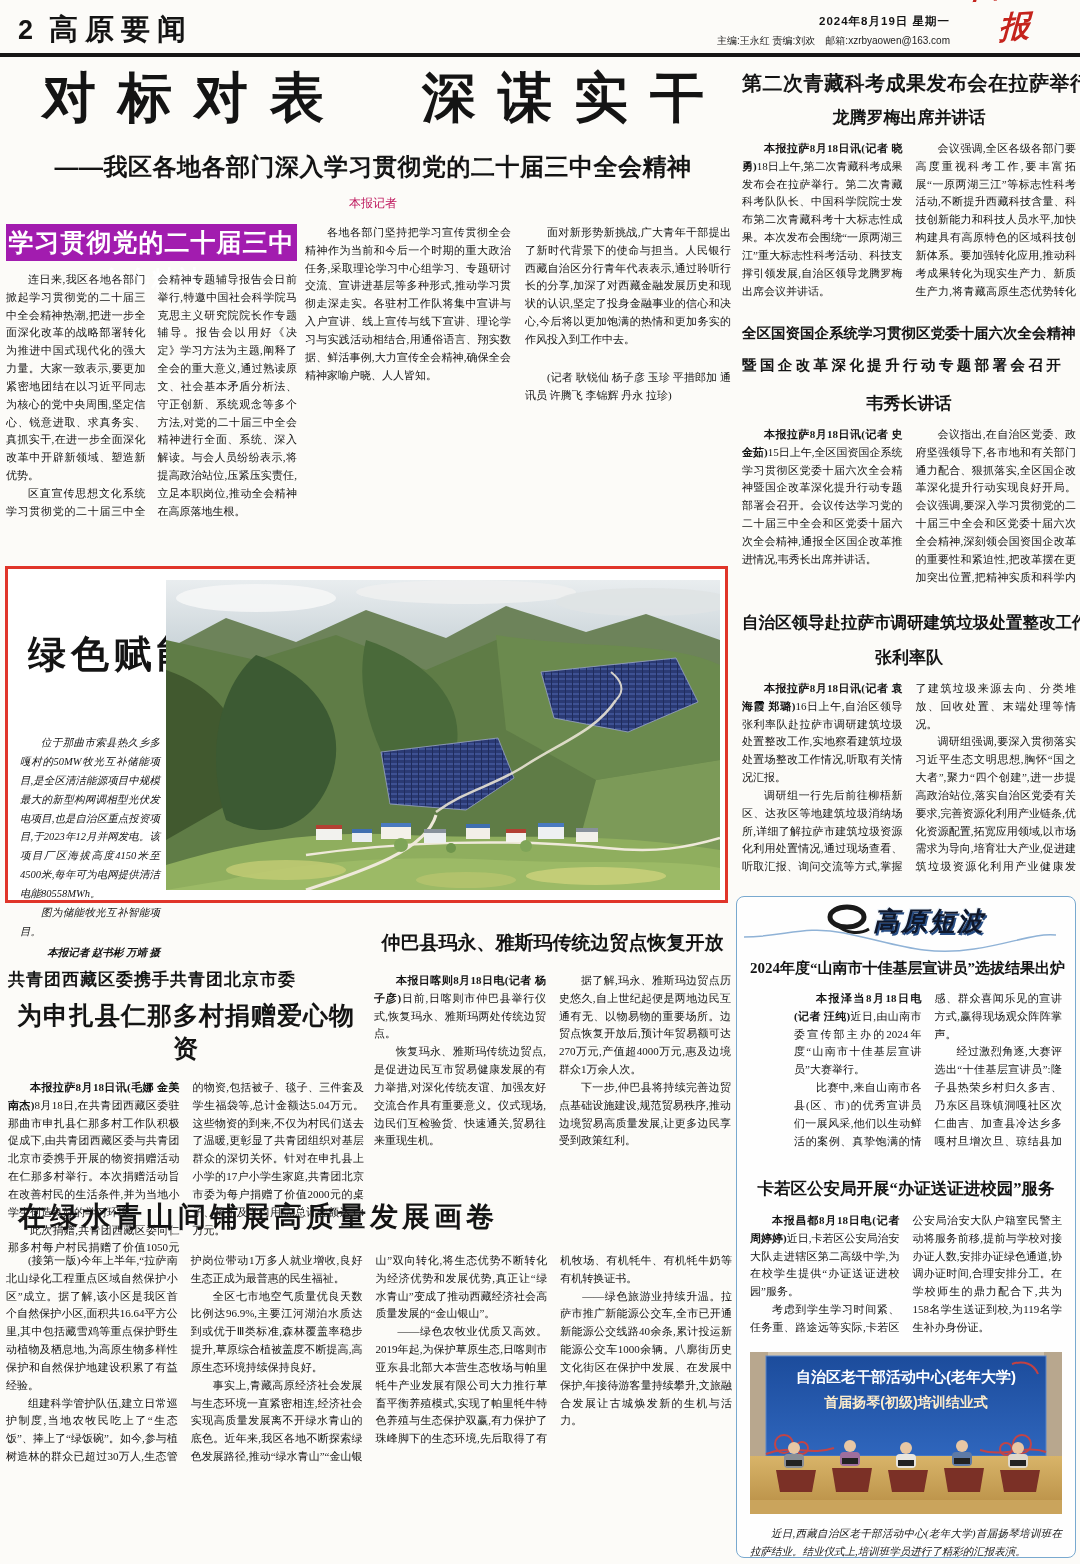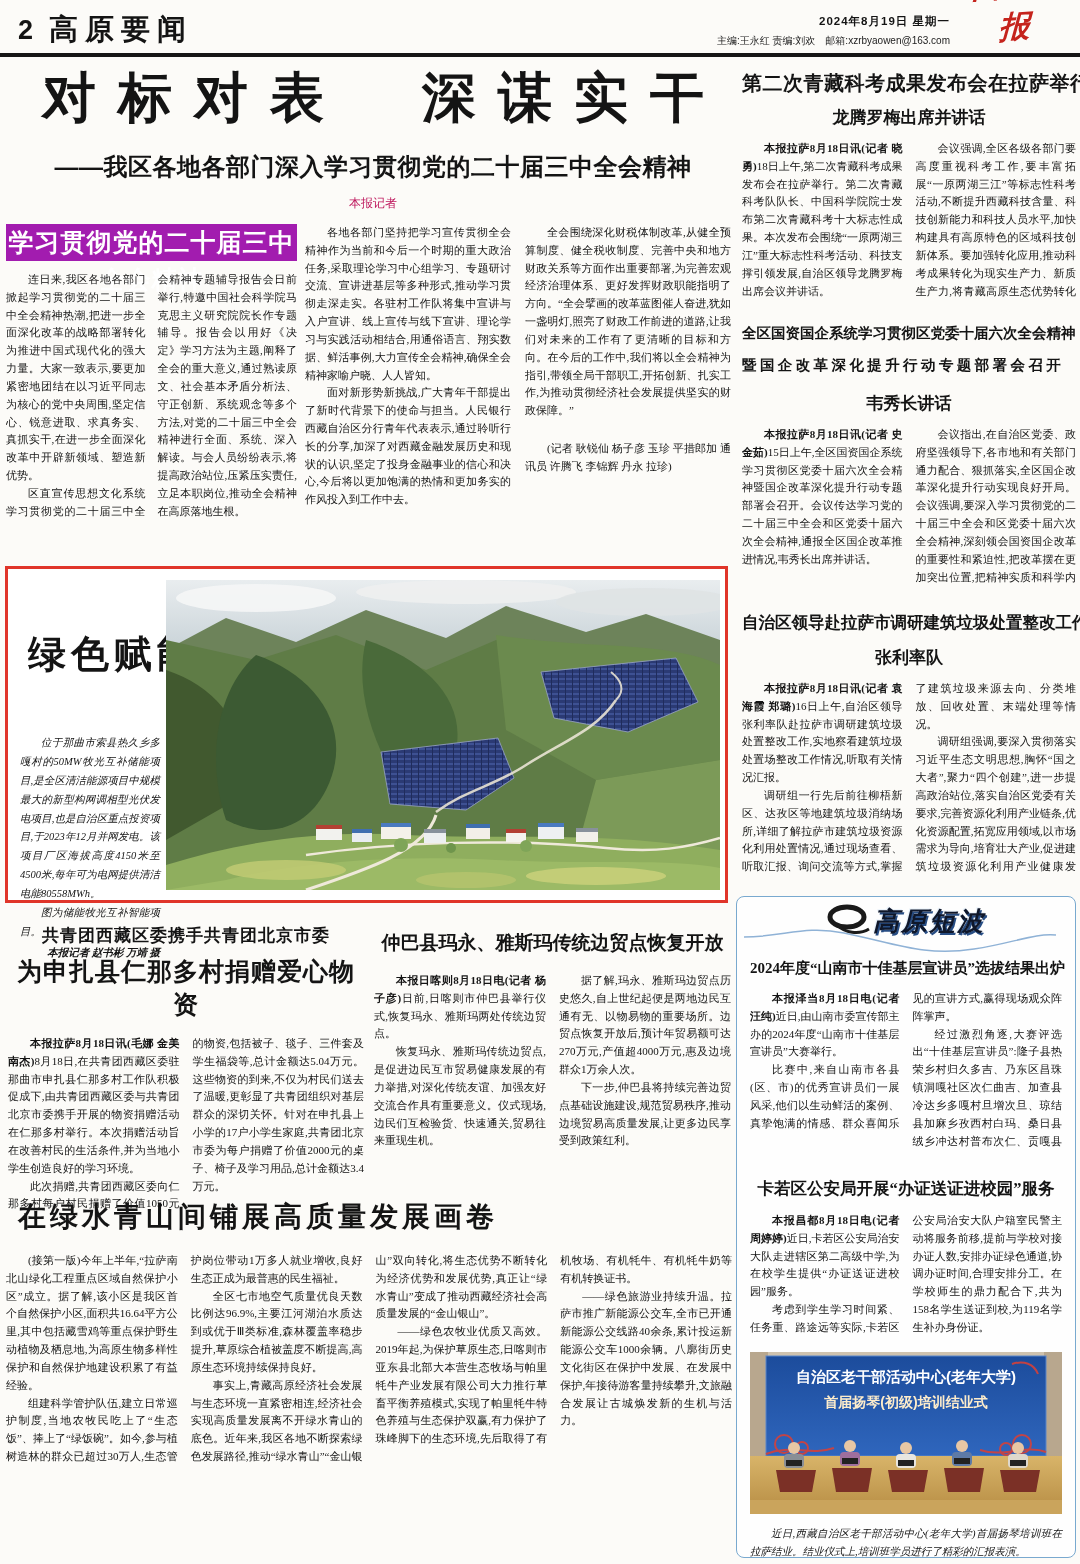--- a/index.html
+++ b/index.html
@@ -69,21 +69,21 @@
     font-family:"Liberation Serif", serif; }
   .sw-body { margin-top:12px; columns:2; column-gap:13px; overflow:hidden; }
   .sw-hl2 { margin-top:16px; text-align:center; font-size:16.5px; font-weight:900; white-space:nowrap;
     font-family:"Liberation Serif", serif; }
   .sw-photo { margin-top:12px; width:312px; height:162px; }
   .sw-cap { margin-top:7px; font-family:"Liberation Serif", serif; font-style:italic;
     font-size:10.5px; line-height:1.7; text-align:justify; }
   .sw-cap p { text-indent:2em; }
   
   .artA { position:absolute; left:8px; top:924px; width:356px; }
-  .artA .kicker { text-align:center; font-size:17px; font-weight:800; letter-spacing:1px; }
+  .artA .kicker { font-size:17px; font-weight:800; letter-spacing:1px;margin-top:44px; }
   .artA .hl { text-align:center; font-size:25px; font-weight:700; letter-spacing:1px; margin-top:8px;
     font-family:"Liberation Serif", serif; }
   .artA .bd { margin-top:14px; height:186px; columns:2; column-gap:13px; overflow:hidden; }
   .artB { position:absolute; left:374px; top:930px; width:357px; }
   .artB .hl { text-align:center; font-size:19px; font-weight:900; white-space:nowrap;
     font-family:"Liberation Serif", serif; }
   .artB .bd { margin-top:16px; height:238px; columns:2; column-gap:13px; overflow:hidden; }
   .green-hl { position:absolute; left:10px; top:1198px; width:496px; text-align:center;
     font-size:28px; font-weight:900; letter-spacing:4px; white-space:nowrap; }
   .green-bd { position:absolute; left:6px; top:1252px; width:726px; height:310px;
@@ -121,21 +121,20 @@
     <div class="cols body-txt">
         <p>连日来,我区各地各部门掀起学习贯彻党的二十届三中全会精神热潮,把进一步全面深化改革的战略部署转化为推进中国式现代化的强大力量。大家一致表示,要更加紧密地团结在以习近平同志为核心的党中央周围,坚定信心、锐意进取、求真务实、真抓实干,在进一步全面深化改革中开辟新领域、塑造新优势。</p>
         <p>区直宣传思想文化系统学习贯彻党的二十届三中全会精神专题辅导报告会日前举行,特邀中国社会科学院马克思主义研究院院长作专题辅导。报告会以用好《决定》学习方法为主题,阐释了全会的重大意义,通过熟读原文、社会基本矛盾分析法、守正创新、系统观念等多个方法,对党的二十届三中全会精神进行全面、系统、深入解读。与会人员纷纷表示,将提高政治站位,压紧压实责任,立足本职岗位,推动全会精神在高原落地生根。</p>
       </div>
   </div>
 
   <div class="lead-right body-txt">
     <div>
         <p>各地各部门坚持把学习宣传贯彻全会精神作为当前和今后一个时期的重大政治任务,采取理论学习中心组学习、专题研讨交流、宣讲进基层等多种形式,推动学习贯彻走深走实。各驻村工作队将集中宣讲与入户宣讲、线上宣传与线下宣讲、理论学习与实践活动相结合,用通俗语言、翔实数据、鲜活事例,大力宣传全会精神,确保全会精神家喻户晓、人人皆知。</p>
         <p>面对新形势新挑战,广大青年干部提出了新时代背景下的使命与担当。人民银行西藏自治区分行青年代表表示,通过聆听行长的分享,加深了对西藏金融发展历史和现状的认识,坚定了投身金融事业的信心和决心,今后将以更加饱满的热情和更加务实的作风投入到工作中去。</p>
-        <p>全会围绕深化财税体制改革,从健全预算制度、健全税收制度、完善中央和地方财政关系等方面作出重要部署,为完善宏观经济治理体系、更好发挥财政职能指明了方向。“全会擘画的改革蓝图催人奋进,犹如一盏明灯,照亮了财政工作前进的道路,让我们对未来的工作有了更清晰的目标和方向。在今后的工作中,我们将以全会精神为指引,带领全局干部职工,开拓创新、扎实工作,为推动贯彻经济社会发展提供坚实的财政保障。”</p>
       </div>
     <div class="tail-line">(记者 耿锐仙 杨子彦 玉珍 平措郎加 通讯员 许腾飞 李锦辉 丹永 拉珍)</div>
   </div>
 
   <div class="photo-box">
     <div class="pf-title">绿色赋能</div>
     <div class="pf-caption">
       <div>
           <p>位于那曲市索县热久乡多嘎村的50MW牧光互补储能项目,是全区清洁能源项目中规模最大的新型构网调相型光伏发电项目,也是自治区重点投资项目,于2023年12月并网发电。该项目厂区海拔高度4150米至4500米,每年可为电网提供清洁电能80558MWh。</p>
           <p>图为储能牧光互补智能项目。</p>
@@ -241,21 +240,21 @@
       <span class="sw-logo-inner">
         <svg width="44" height="36" viewBox="0 0 44 36">
           <ellipse cx="20" cy="14" rx="17" ry="10" fill="none" stroke="#1a1a1a" stroke-width="5"></ellipse>
           <path d="M10,22 C18,30 32,32 42,26" fill="none" stroke="#1a1a1a" stroke-width="3"></path>
         </svg>
         <span class="sw-logo-text">高原短波</span>
       </span>
     </div>
 
     <div class="sw-hl1">2024年度“山南市十佳基层宣讲员”选拔结果出炉</div>
-    <div class="sw-body body-txt" style="height:172px;">
+    <div class="sw-body body-txt" style="height:172px;margin-left:44px;">
       <p><b>本报泽当8月18日电(记者 汪纯)</b><span>近日,由山南市委宣传部主办的2024年度“山南市十佳基层宣讲员”大赛举行。</span></p>
       <div>
           <p>比赛中,来自山南市各县(区、市)的优秀宣讲员们一展风采,他们以生动鲜活的案例、真挚饱满的情感、群众喜闻乐见的宣讲方式,赢得现场观众阵阵掌声。</p>
           <p>经过激烈角逐,大赛评选出“十佳基层宣讲员”:隆子县热荣乡村归久多吉、乃东区昌珠镇洞嘎社区次仁曲吉、加查县冷达乡多嘎村旦增次旦、琼结县加麻乡孜西村白玛、桑日县绒乡冲达村普布次仁、贡嘎县吉雄镇刘琼村格桑次仁、扎囊县桑耶镇扎西村巴桑、错那市吉巴门巴民族乡吉巴村罗布次仁、浪卡子县打隆镇吉汝社区平措旺堆等。</p>
         </div>
     </div>
 
     <div class="sw-hl2">卡若区公安局开展“办证送证进校园”服务</div>
     <div class="sw-body body-txt" style="height:128px;">
       <p><b>本报昌都8月18日电(记者 周婷婷)</b><span>近日,卡若区公安局治安大队走进辖区第二高级中学,为在校学生提供“办证送证进校园”服务。</span></p>

